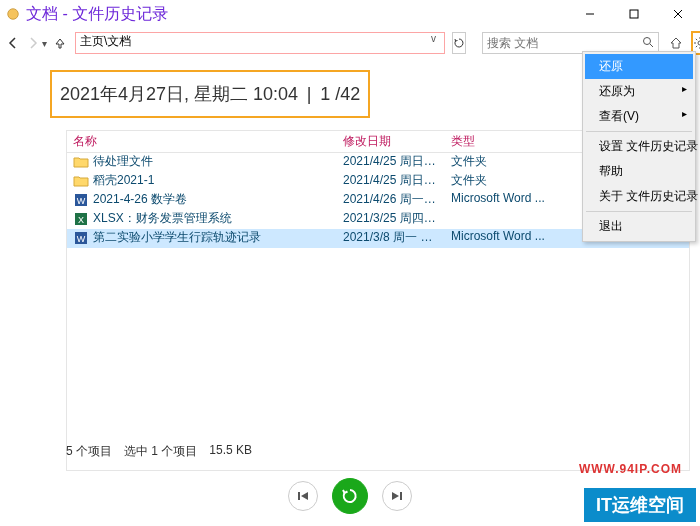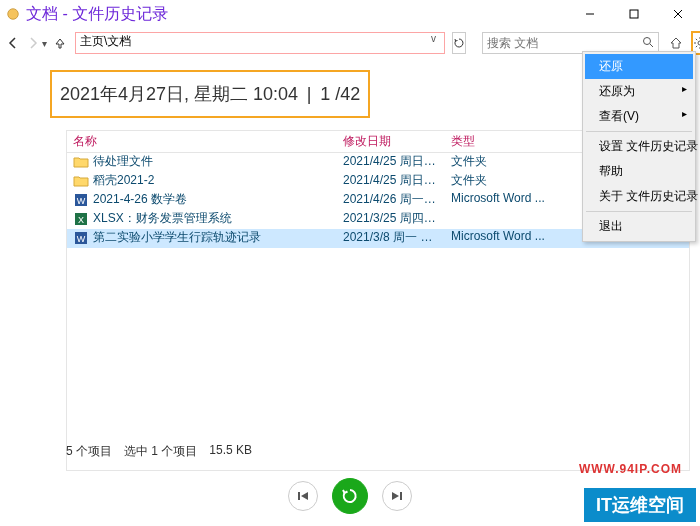--- a/index.html
+++ b/index.html
@@ -182,21 +182,21 @@
         <div class="col type">文件夹</div>
         <div class="col size"></div>
       </div>
       <div class="row">
         <div class="col name">
           <span class="file-icon">
             <svg viewBox="0 0 16 16">
               <path d="M1 4 L6 4 L7 5 L15 5 L15 13 L1 13 Z" fill="#ffd86b" stroke="#d6a93a"></path>
             </svg>
           </span>
-          <span class="name-text">稻壳2021-2</span>
+          <span class="name-text">稻壳2021-1</span>
         </div>
         <div class="col date">2021/4/25 周日 0:47</div>
         <div class="col type">文件夹</div>
         <div class="col size"></div>
       </div>
       <div class="row">
         <div class="col name">
           <span class="file-icon">
             <svg viewBox="0 0 16 16">
               <rect x="2" y="2" width="12" height="12" fill="#2b579a"></rect>

